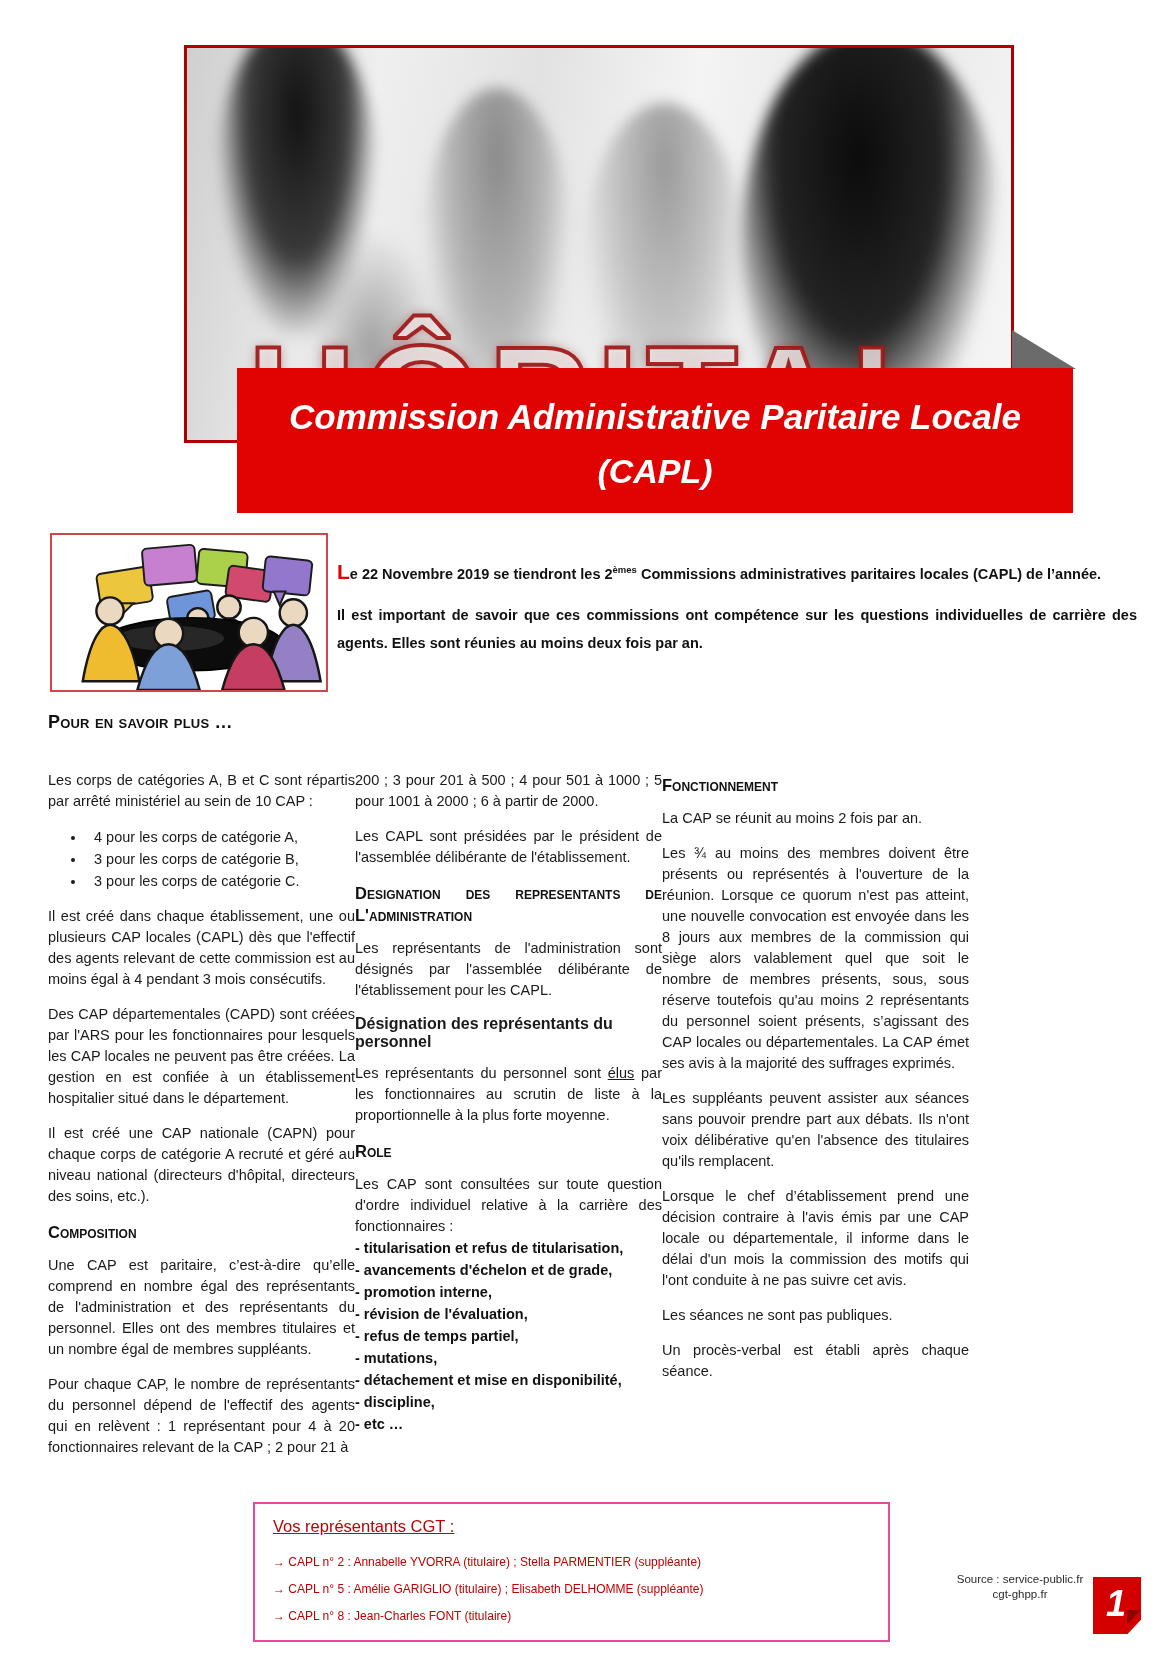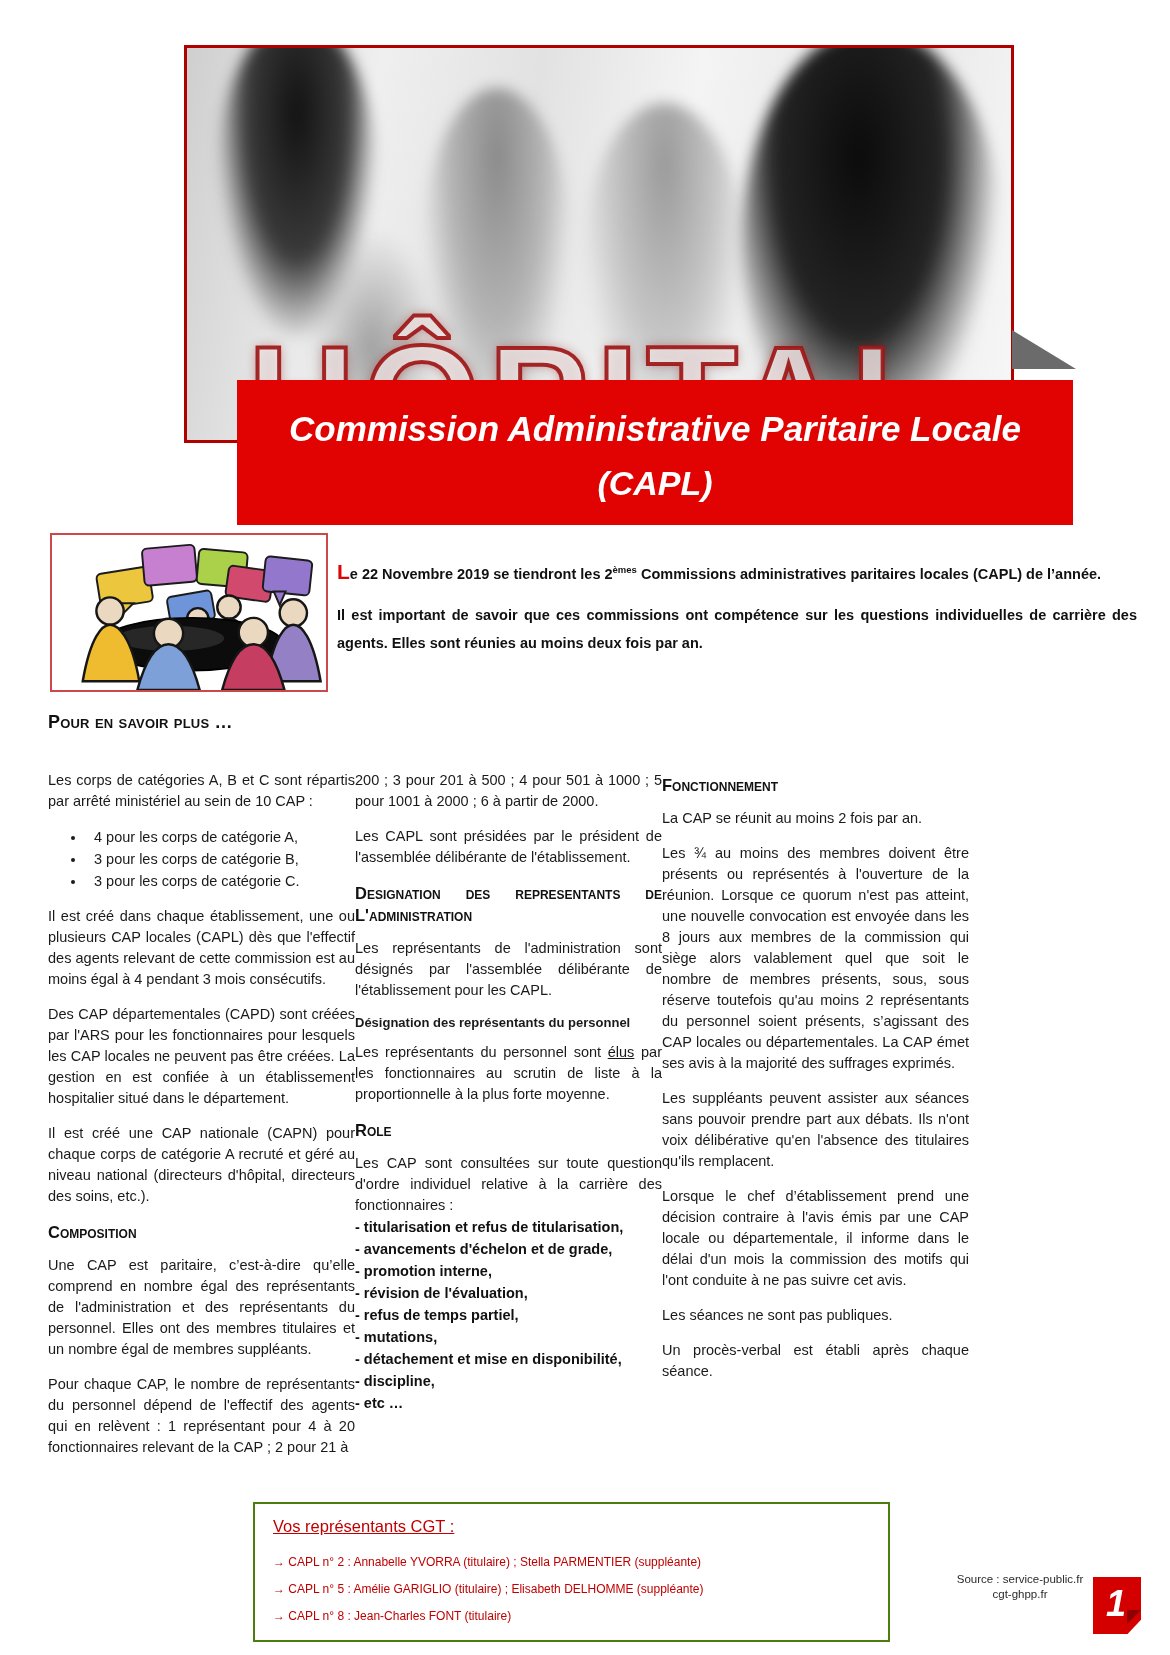--- a/index.html
+++ b/index.html
@@ -46,21 +46,21 @@
   .fold {
     position: absolute; left: 1012px; top: 330px; width: 64px; height: 39px;
     background: #6b6b6b;
     clip-path: polygon(0 0, 0 100%, 100% 100%);
     z-index: 1;
   }
   .banner {
     position: absolute; left: 237px; top: 368px; width: 836px; height: 145px;
     background: #e00302; z-index: 2;
     display: flex; flex-direction: column; align-items: center; justify-content: center;
-    gap: 20px; padding-top: 6px; margin-top: 12px;
+    gap: 20px; padding-top: 6px;
   }
   .banner-line1, .banner-line2 {
     color: #ffffff; font-weight: bold; font-style: italic; line-height: 1;
     white-space: nowrap;
   }
   .banner-line1 { font-size: 35px; }
   .banner-line2 { font-size: 34px; }
 
   
   .clipart {
@@ -88,32 +88,32 @@
 
   
   .cols {
     position: absolute; left: 48px; top: 770px; width: 1014px;
     display: flex; 
   }
   .col { width: 307px; }
   .col p { font-size: 14.5px; line-height: 21px; text-align: justify; margin-bottom: 14px; color: #1a1a1a; }
   .col > :first-child { margin-top: 0; }
   .col .sc { font-size: 16.5px; line-height: 22px; margin: 4px 0 12px 0; text-align: justify; }
-  .subhead { font-size: 13px; font-weight: bold; margin: 2px 0 12px 0; }
+  .subhead { font-size: 16px; font-weight: bold; margin: 2px 0 12px 0; }
   .bullets { list-style: disc; margin: 0 0 14px 38px; }
   .bullets li { font-size: 14.5px; line-height: 22px; padding-left: 8px; }
   .u { text-decoration: underline; }
   .tight { margin-bottom: 0 !important; }
   .role-list { margin-bottom: 14px; }
   .role-item { font-size: 14.5px; line-height: 22px; font-weight: bold; color: #111; }
 
   
   .cgt-box {
     position: absolute; left: 253px; top: 1502px; width: 637px; height: 140px;
-    border: 2px solid #4d7c0f; background: #fff;
+    border: 2px solid #ec4899; background: #fff;
     padding: 13px 18px;
   }
   .cgt-title {
     color: #c00000; font-size: 16.5px; text-decoration: underline;
     margin-bottom: 13px;
   }
   .cgt-item { color: #c00000; font-size: 12px; line-height: 27px; white-space: nowrap; }
 
   
   .source {

